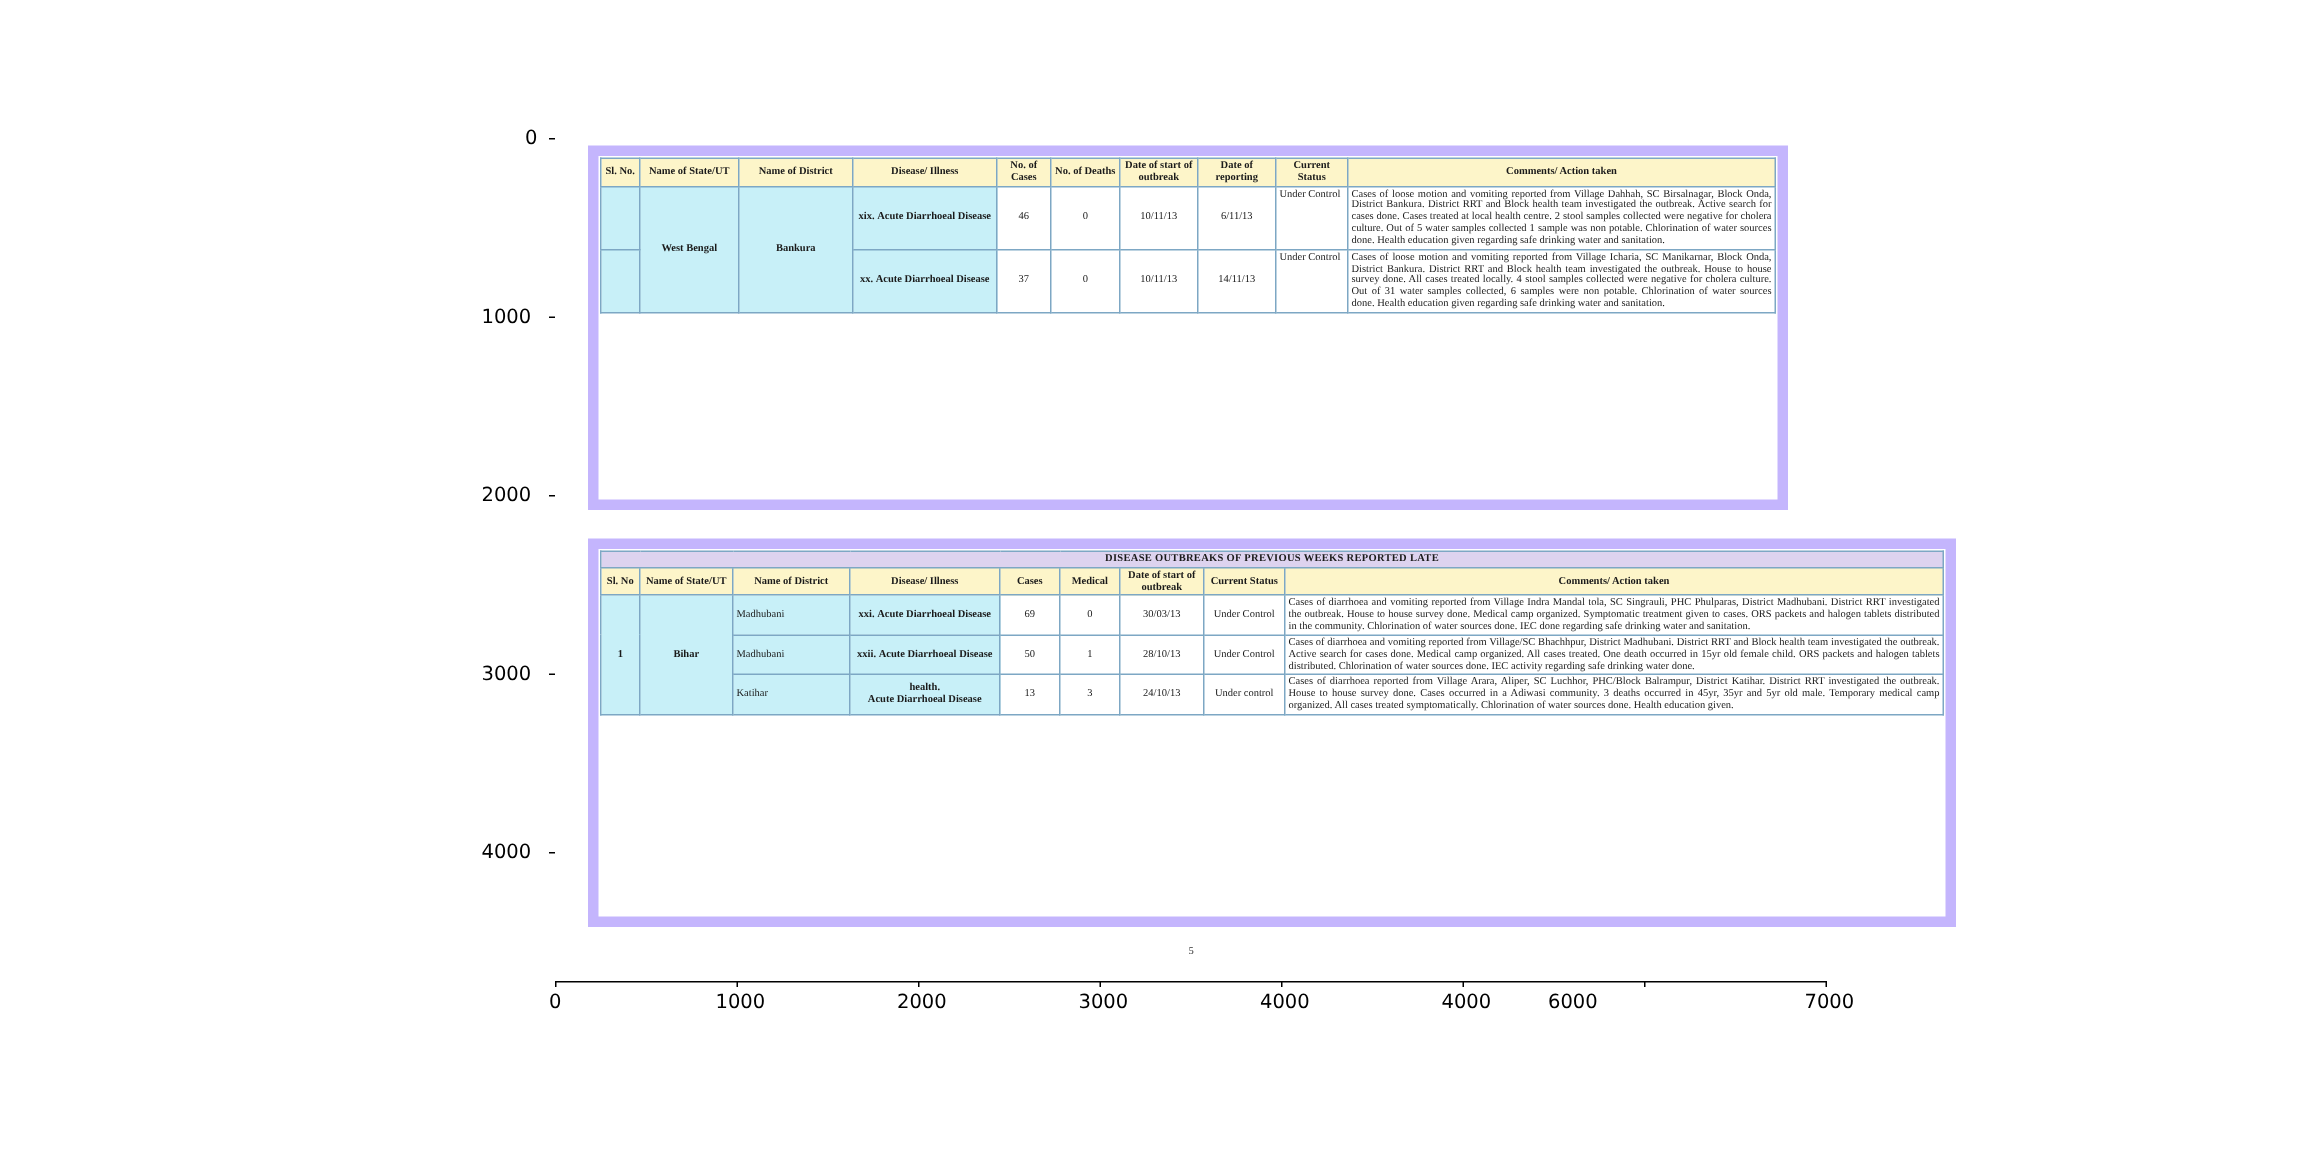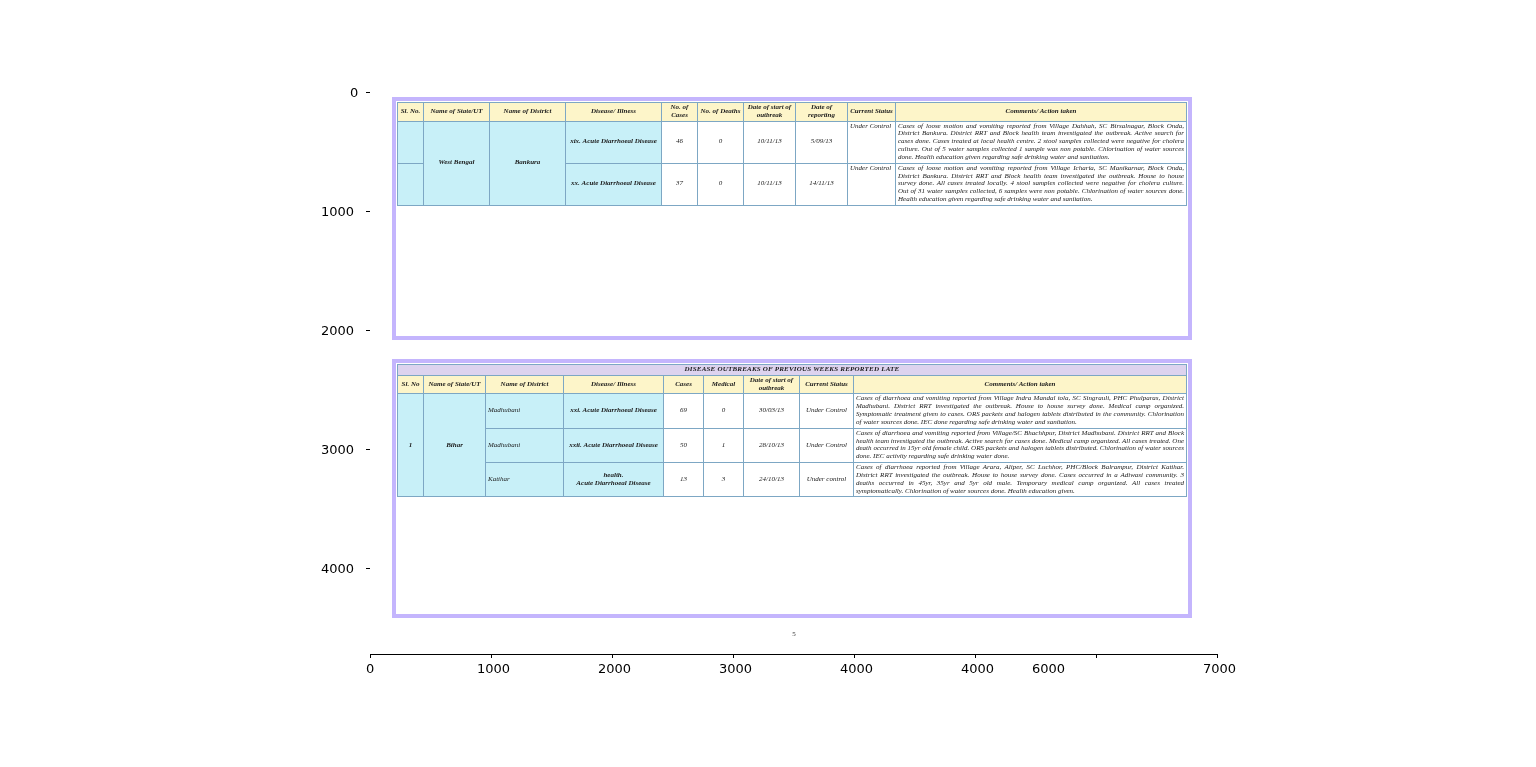--- a/index.html
+++ b/index.html
@@ -58,38 +58,37 @@
     border: 1px solid #7da7c4;
     vertical-align: top;
     padding: 1px 2px;
     font-size: 7px;
     line-height: 1.12;
     color: #1a1a1a;
   }
 
   .outer-box {
     position: absolute;
-    border: 4px solid #c4b5fd;
+    border: 7px solid #c4b5fd;
     background: #ffffff;
     box-sizing: border-box;
-    font-style: italic;
   }
 
   
   #block1 {
     left: 22px;
     top: 5px;
     width: 800px;
     height: 243px;
     padding: 1px;
   }
   #block2 {
     left: 22px;
     top: 267px;
-    width: 800px;
+    width: 912px;
     height: 259px;
     padding: 1px;
   }
 
   .hdr-cell {
     background: #fdf5c9;
     text-align: center;
     font-weight: bold;
     color: #1a1a6e;
     font-size: 7.5px;
@@ -213,21 +212,21 @@
           <td class="cyan"></td>
           <td class="cyan ctr mid statecell" rowspan="2">West Bengal</td>
           <td class="cyan ctr mid statecell" rowspan="2">Bankura</td>
           <td class="cyan disease mid">
             <span>xix.</span>
             <span class="lbl">Acute Diarrhoeal Disease</span>
           </td>
           <td class="ctr mid">46</td>
           <td class="ctr mid">0</td>
           <td class="ctr mid">10/11/13</td>
-          <td class="ctr mid">5/09/13</td>
+          <td class="ctr mid">6/11/13</td>
           <td>Under Control</td>
           <td class="just">Cases of loose motion and vomiting reported from Village Dahhah, SC Birsalnagar, Block Onda, District Bankura. District RRT and Block health team investigated the outbreak. Active search for cases done. Cases treated at local health centre. 2 stool samples collected were negative for cholera culture. Out of 5 water samples collected 1 sample was non potable. Chlorination of water sources done. Health education given regarding safe drinking water and sanitation.</td>
         </tr>
 
         <tr>
           <td class="cyan"></td>
           <td class="cyan disease mid">
             <span>xx.</span>
             <span class="lbl">Acute Diarrhoeal Disease</span>
           </td>

